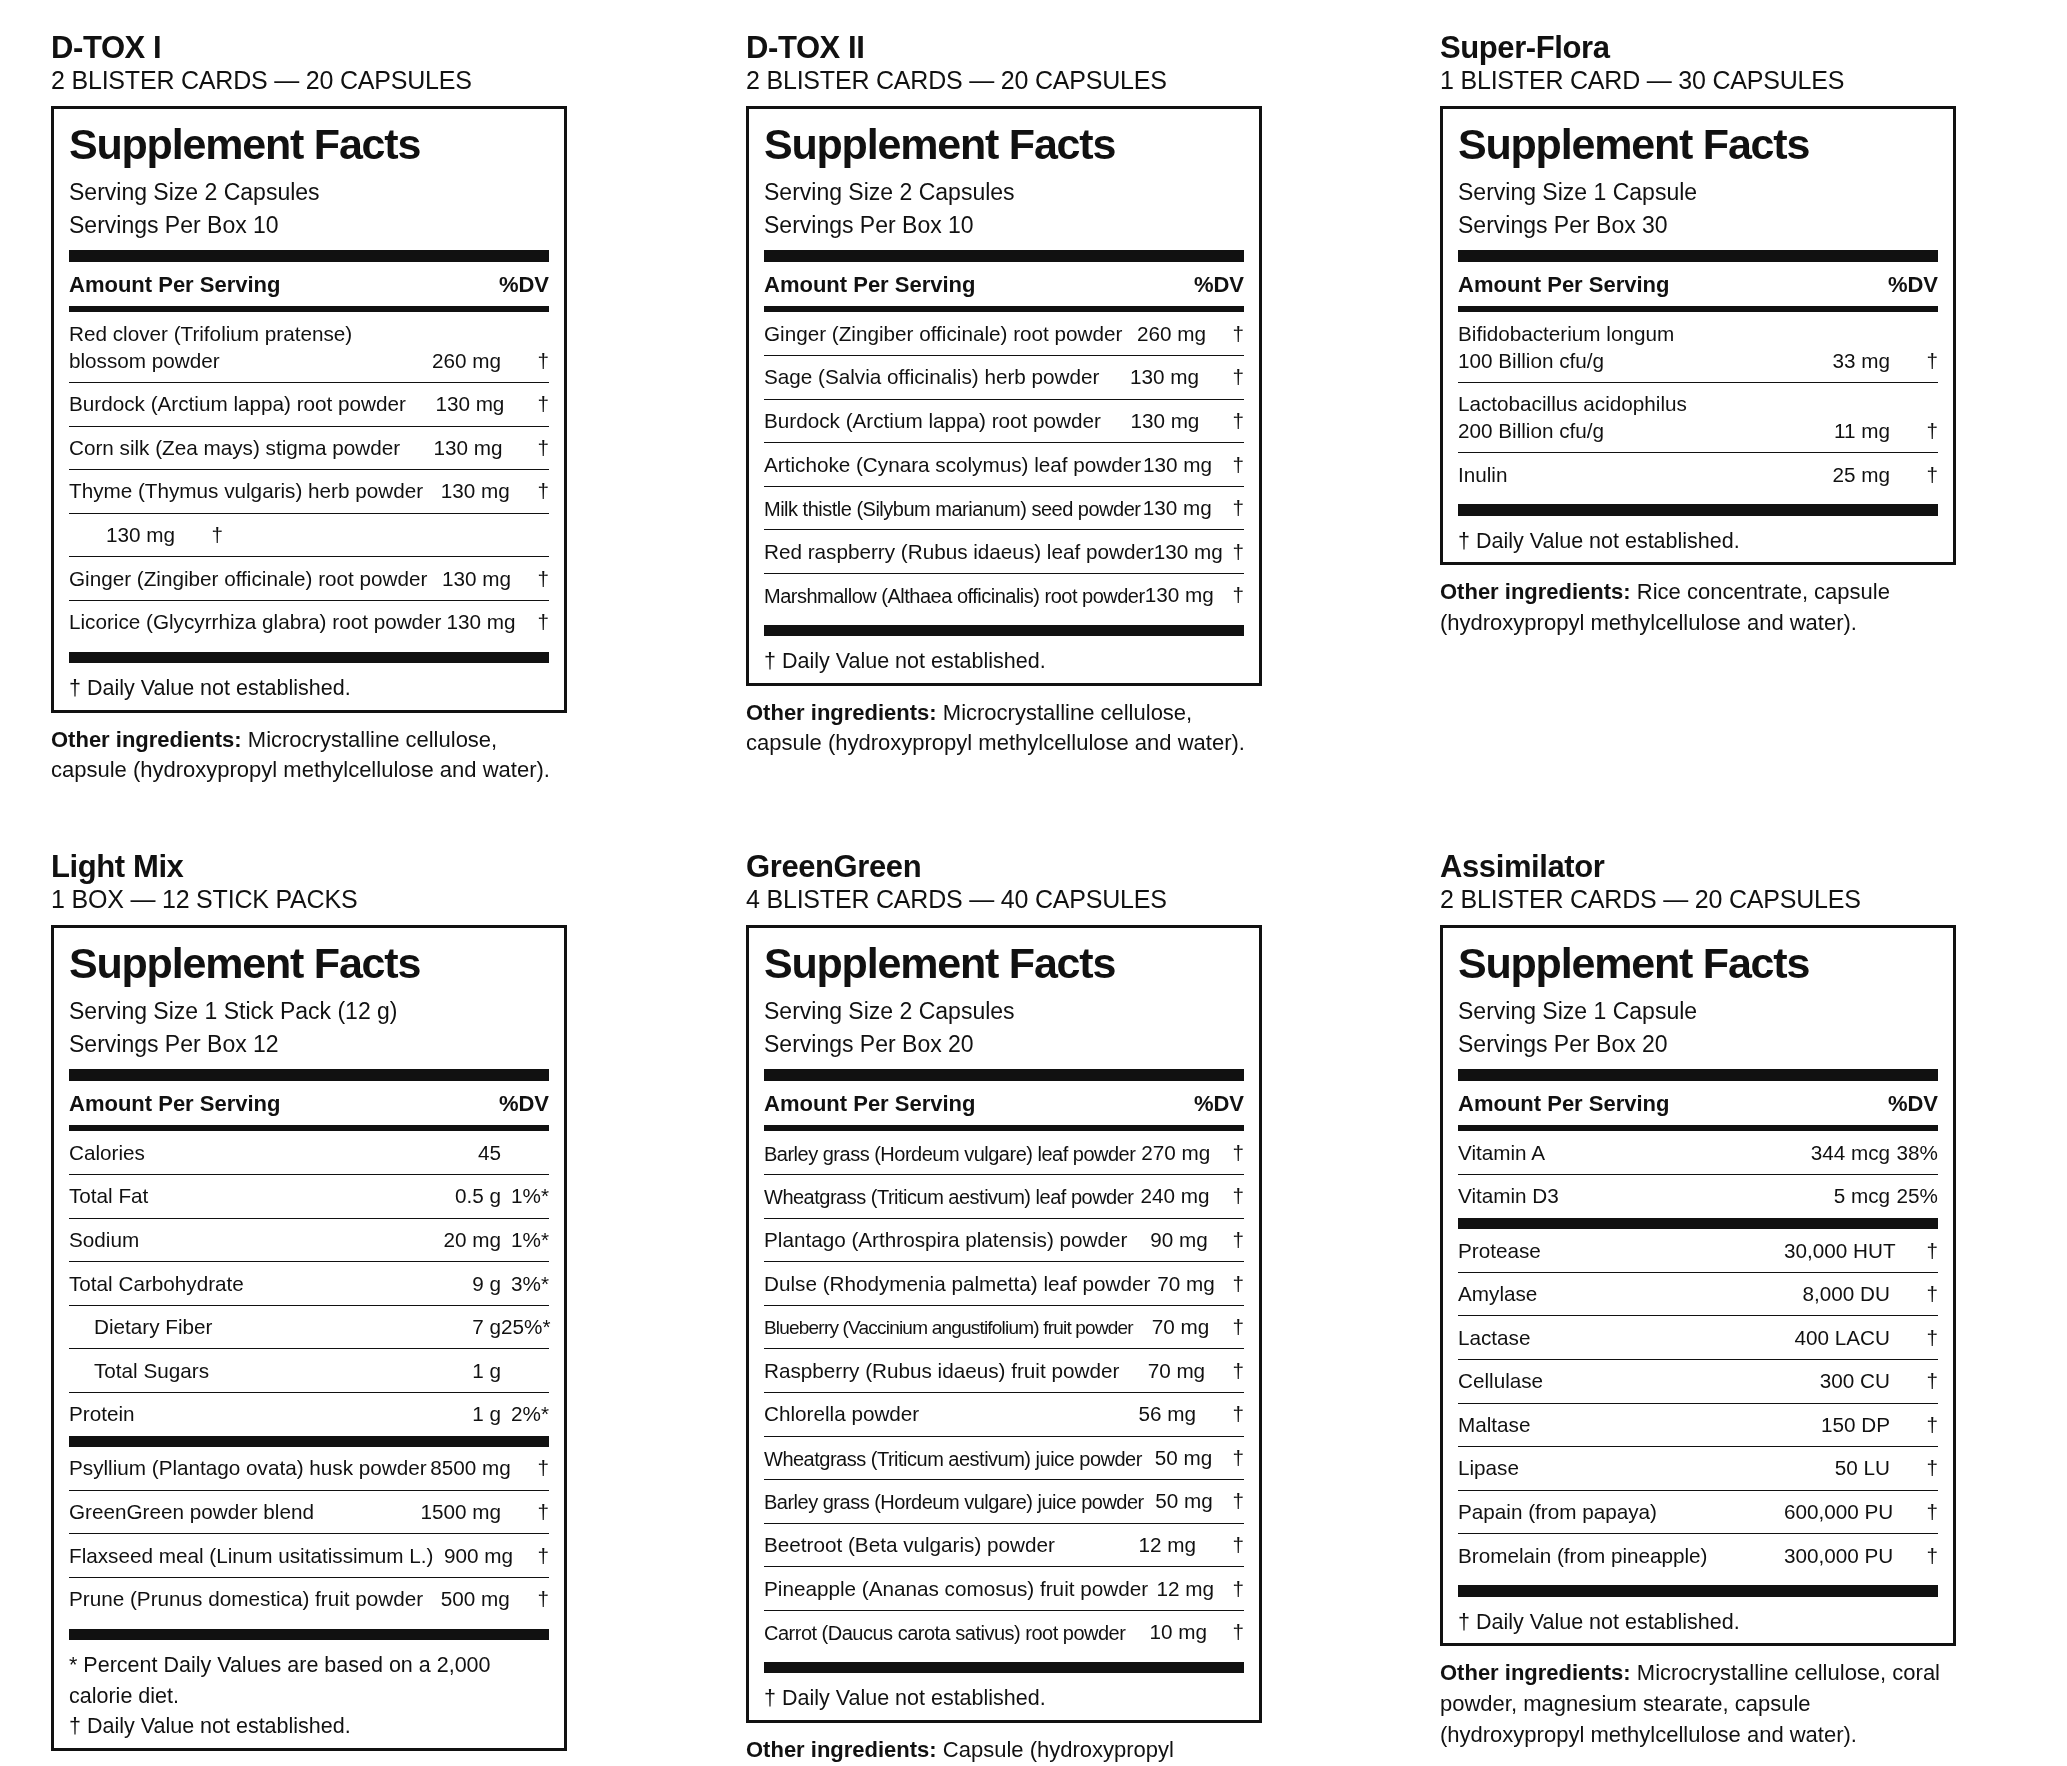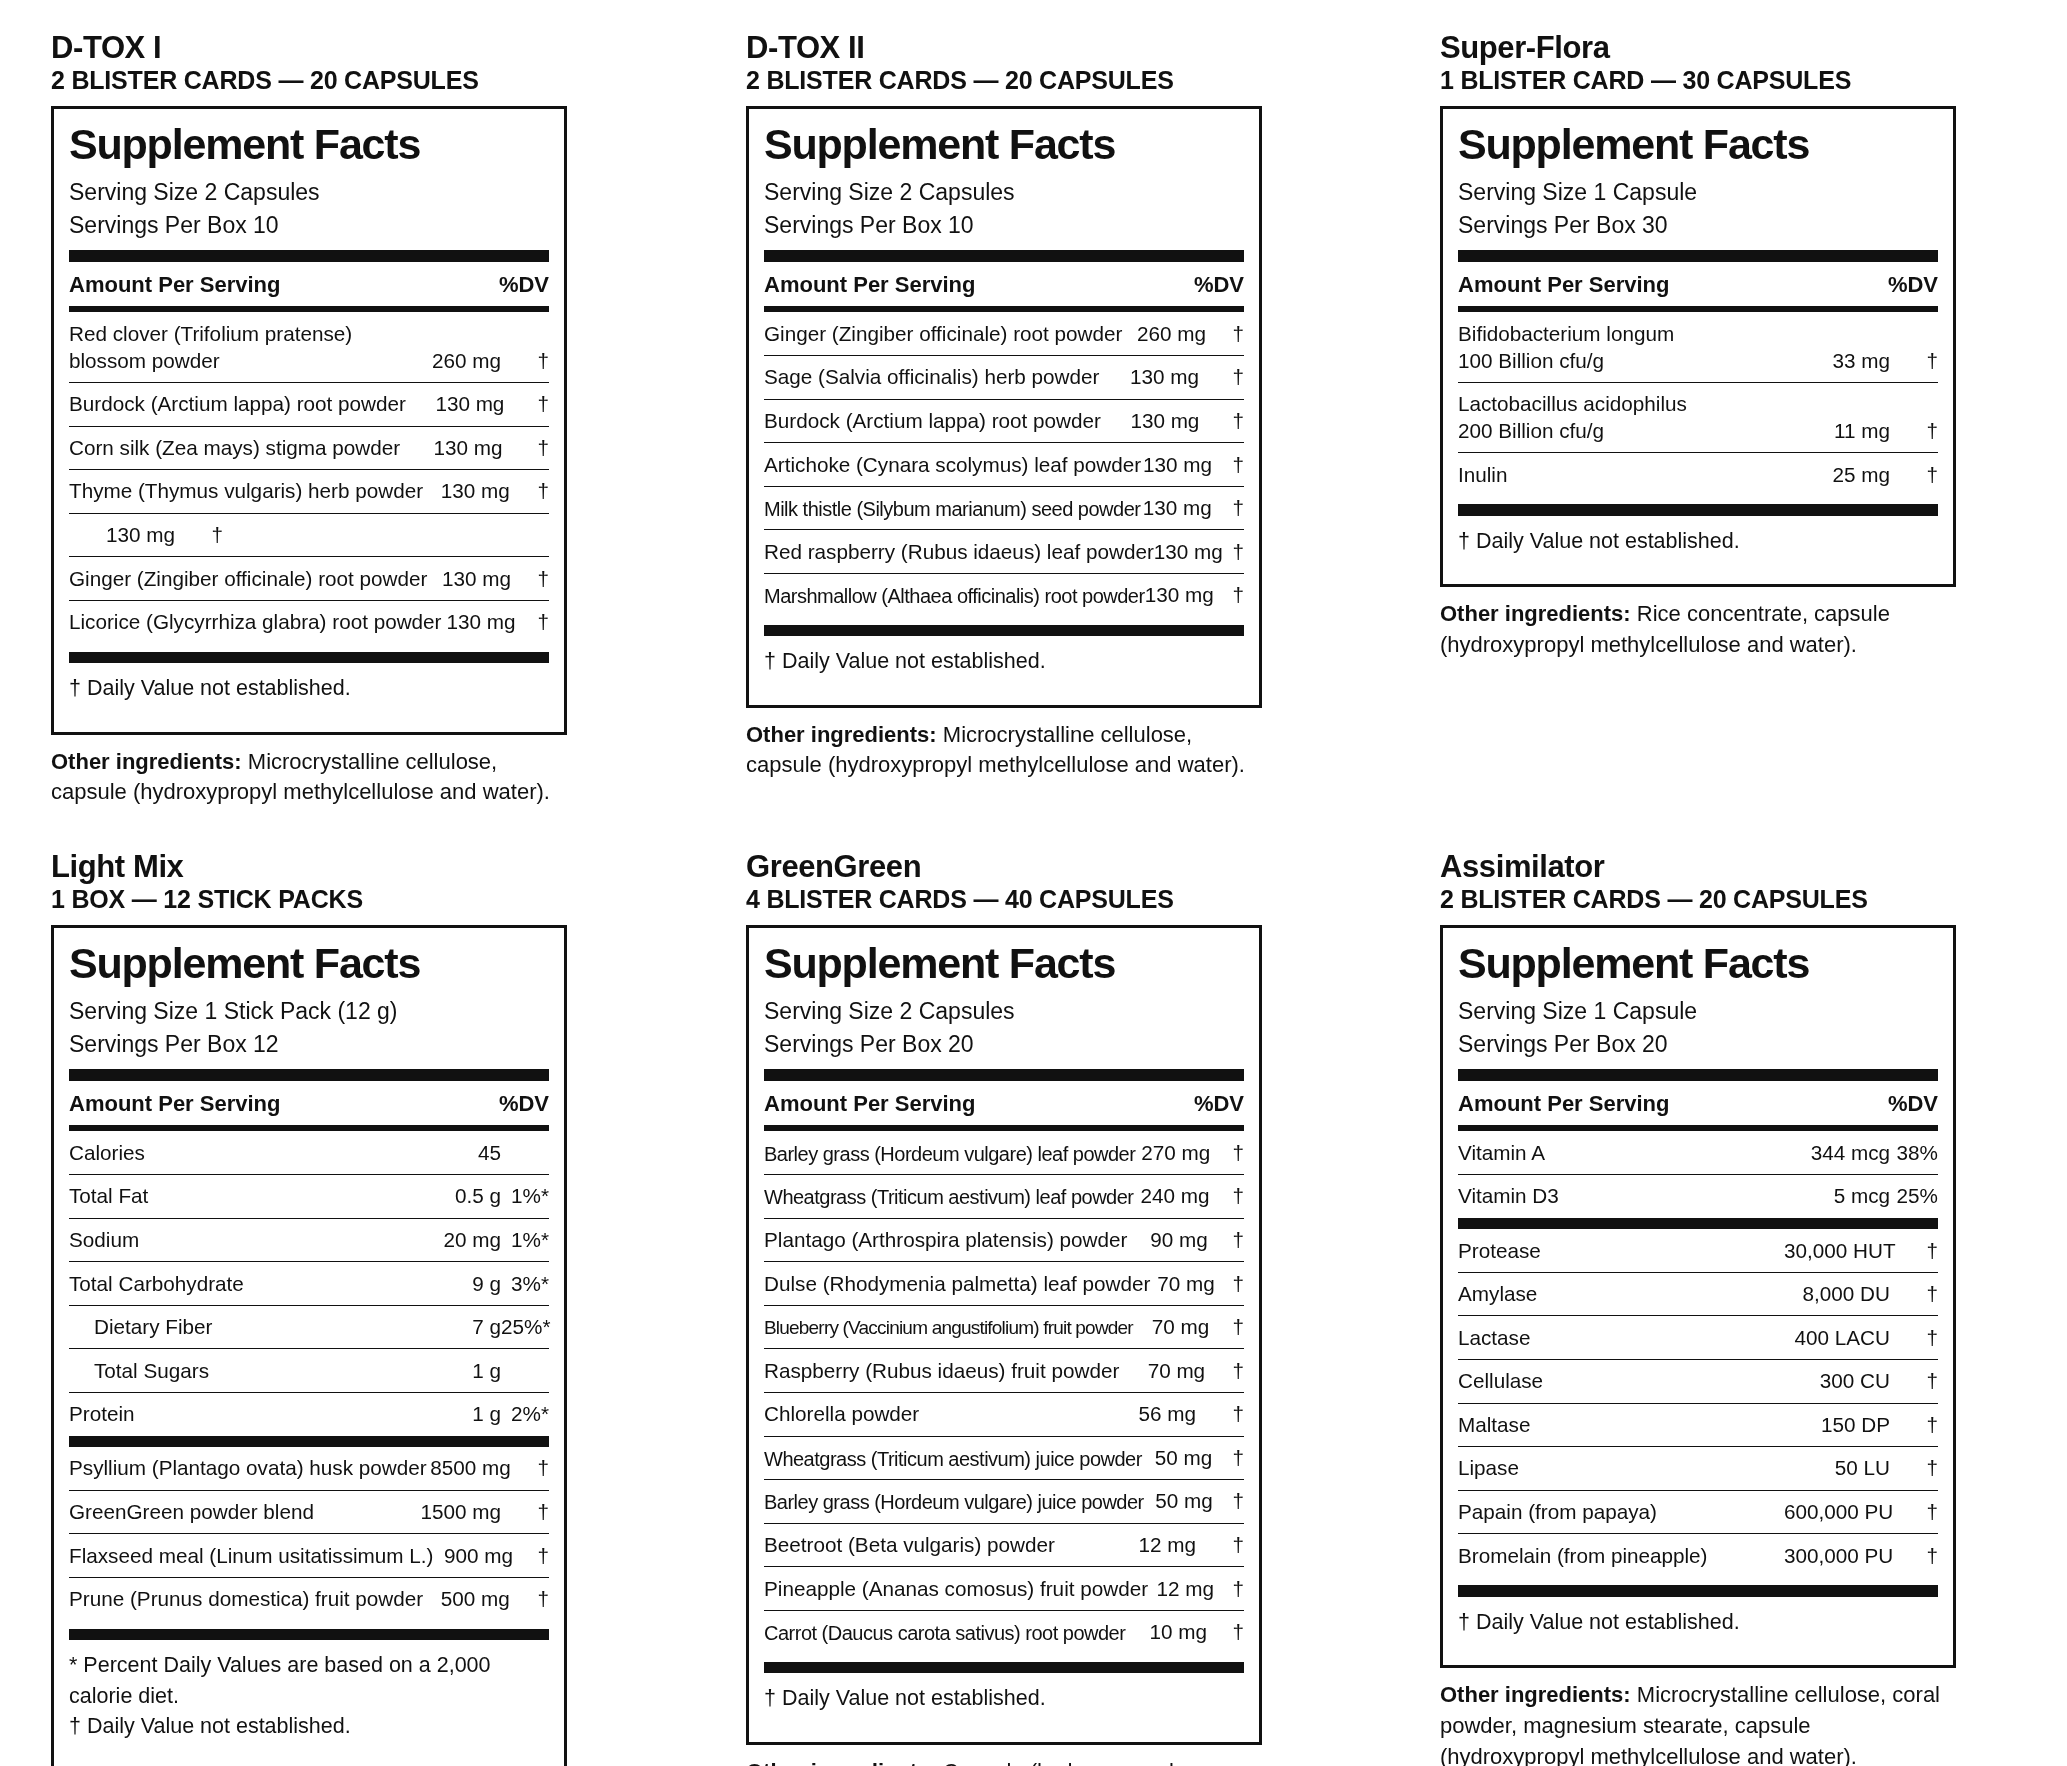--- a/index.html
+++ b/index.html
@@ -4,23 +4,23 @@
 <style>
   html,body{margin:0;padding:0;background:#ffffff;}
   body{width:2067px;height:1766px;position:relative;overflow:hidden;
        font-family:"Liberation Sans",sans-serif;color:#111;
        -webkit-font-smoothing:antialiased;}
   .panel{position:absolute;width:516px;}
   .p0{left:51px;top:31px;}  .p1{left:746px;top:31px;}  .p2{left:1440px;top:31px;}
   .p3{left:51px;top:850px;}.p4{left:746px;top:850px;}.p5{left:1440px;top:850px;}
 
   .ptitle{font-size:31px;font-weight:800;line-height:1.12;letter-spacing:-0.4px;}
-  .psub{font-size:25px;font-weight:700;letter-spacing:-0.2px;margin-bottom:11.6px;line-height:1.15;}
-
-  .box{border:3.3px solid #111;padding:10px 15px 23px 15px;background:#fff;}
+  .psub{font-size:25px;font-weight:400;letter-spacing:-0.2px;margin-bottom:11.6px;line-height:1.15;}
+
+  .box{border:3.3px solid #111;padding:10px 15px 1px 15px;background:#fff;}
   .sf{font-size:43px;font-weight:800;letter-spacing:-1.2px;line-height:1.1;margin:1.7px 0 8.3px 0;}
   .serv{font-size:23px;line-height:1.42;}
   .tbar{height:11.6px;background:#111;margin:8.3px 0 0 0;}
   .tbar.mid{margin:0;}
   .thead{display:flex;align-items:baseline;font-size:22px;font-weight:700;padding:10px 0 8.3px 0;}
   .thead .hl{flex:1;}
   .thead .hr{text-align:right;}
   .hbar{height:6.6px;background:#111;margin:0;}
 
   .rows{}

